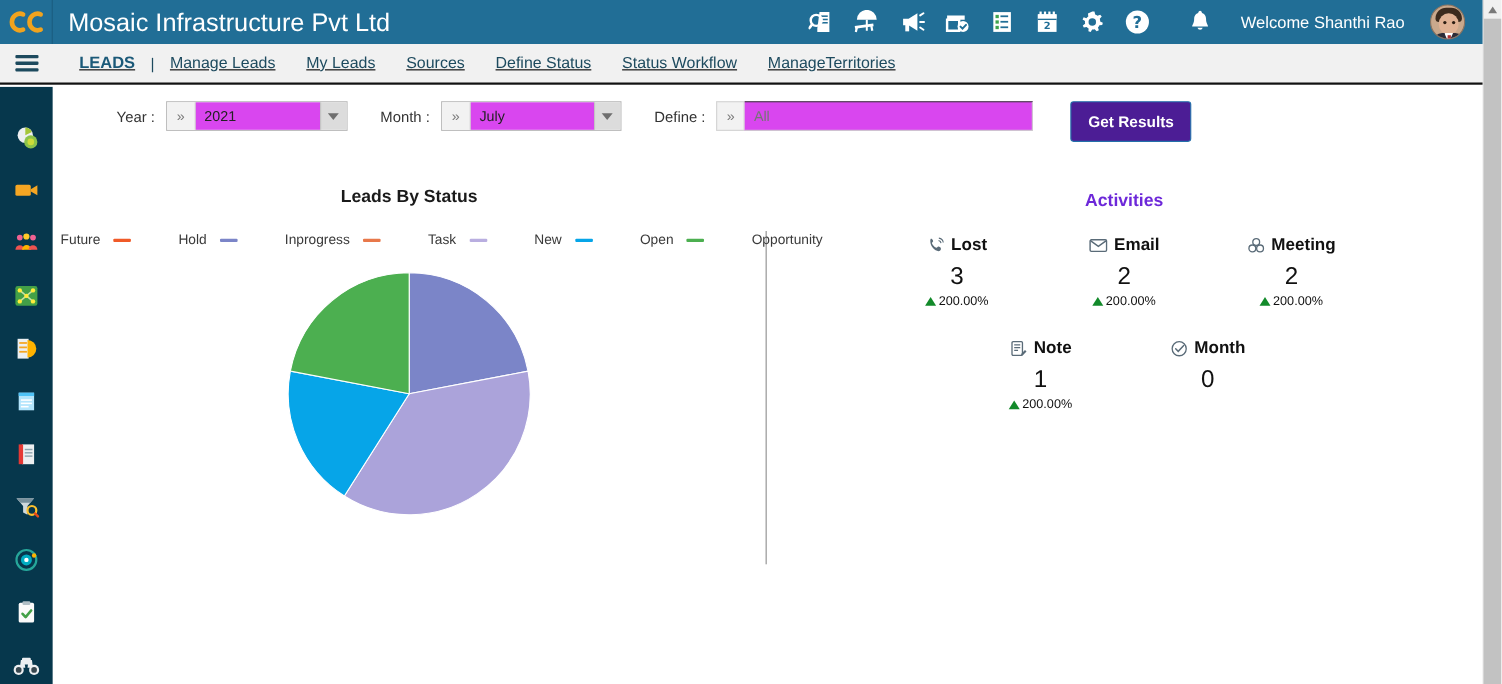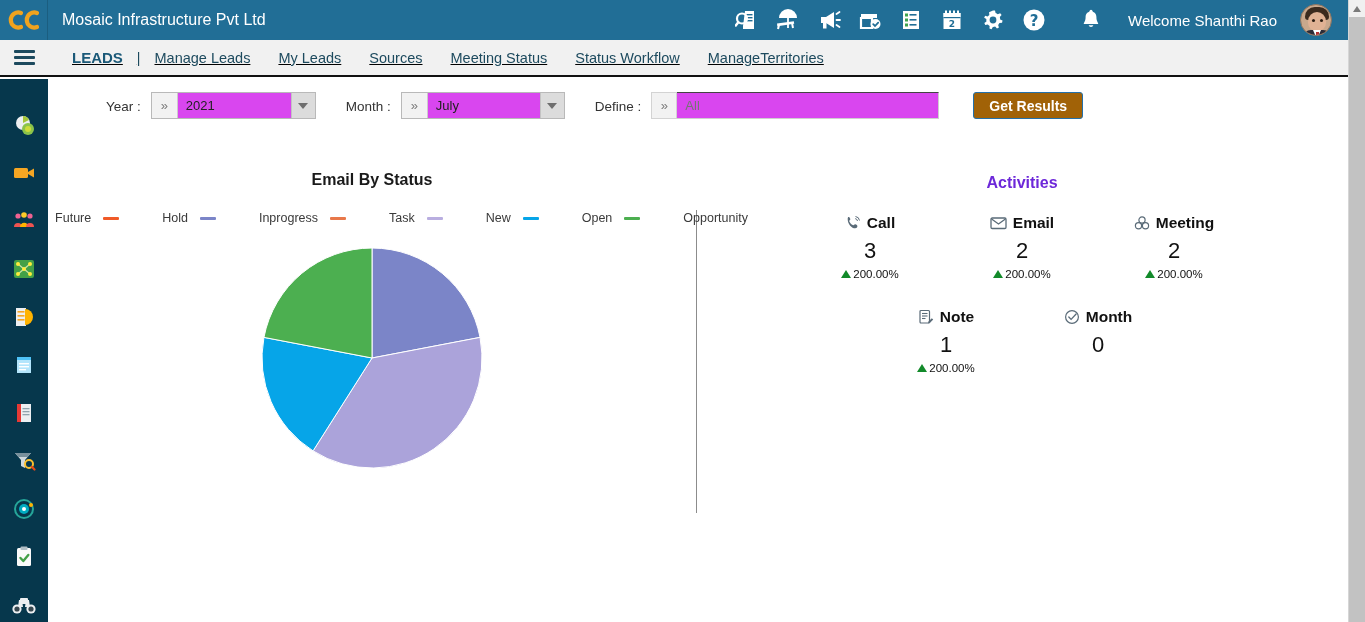--- a/index.html
+++ b/index.html
@@ -23,21 +23,21 @@
     width: 1348px; height: 40px;
     background: #216e96;
     display: flex; align-items: center;
   }
   .logo-box {
     width: 48px; height: 40px;
     display: flex; align-items: center; justify-content: center;
     border-right: 1px solid #1b5e80;
   }
   .app-title {
-    color: #ffffff; font-size: 16px;
+    color: #ffffff; font-size: 23px;
     margin-left: 14px; white-space: nowrap;
   }
   .top-icons {
     margin-left: auto;
     display: flex; align-items: center;
     gap: 13px;
     padding-right: 6px;
   }
   .ticon {
     width: 28px; height: 28px;
@@ -128,23 +128,23 @@
   }
   .combo .drop-btn {
     width: 24px; background: #dcdcdc; border-left:1px solid #c3c3c3;
     display:flex; align-items:center; justify-content:center; cursor:pointer;
   }
   .tri-down {
     width:0;height:0;border-left:5px solid transparent;border-right:5px solid transparent;
     border-top:6px solid #6e6e6e;
   }
   .btn-primary {
-    background:#a16207; color:#fff; border:1px solid #2470aa;
+    background:#4c1d95; color:#fff; border:1px solid #2470aa;
     font-size:14px; font-weight:bold; padding: 7px 15px; border-radius:3px;
-    cursor:pointer; height:27px; line-height:13px;
+    cursor:pointer; height:37px; line-height:13px;
   }
 
   
   .panels { position:relative; height: 470px; }
   .panel-left { position:absolute; left:0; top:0; width:648px; height:470px; }
   .panel-right { position:absolute; left:648px; top:0; width:652px; height:470px; }
   .divider {
     position:absolute; left:648px; top:81px; width:1px; height:303px;
     background:#8c8c8c;
   }
@@ -322,21 +322,21 @@
       <span></span>
         <span></span>
         <span></span>
     </div>
     <div class="menu-items">
       <a class="active">LEADS</a>
       <span class="menu-sep">|</span>
       <a>Manage Leads</a>
       <a>My Leads</a>
       <a>Sources</a>
-      <a>Meeting Status</a>
+      <a>Define Status</a>
       <a>Status Workflow</a>
       <a>ManageTerritories</a>
     </div>
   </div>
 
   <div class="sidebar">
     <div class="sb-item">
       <svg width="24" height="24" viewBox="0 0 24 24">
         <circle cx="11" cy="10" r="7" fill="#eceff1"></circle>
         <path d="M11 10 L11 3 A7 7 0 0 1 17 7 Z" fill="#a4c639"></path>
@@ -460,21 +460,21 @@
         <div class="chev-btn" style="border:1px solid #d3d3d3">»</div>
         <input class="cval" style="border-right: 1px solid rgb(207, 207, 207); border-bottom: 1px solid rgb(207, 207, 207); border-image: initial; border-top: 1px solid rgb(68, 68, 68); border-left: none; font-family: &quot;Liberation Sans&quot;, sans-serif; outline: none;" placeholder="All">
       </div>
       <button class="btn-primary" style="margin-left:34px">Get Results</button>
     </div>
 
     <div class="panels">
       <div class="divider"></div>
 
       <div class="panel-left">
-        <div class="chart-title">Email By Status</div>
+        <div class="chart-title">Leads By Status</div>
 
         <div class="legend">
           <div class="leg-item">
             <span class="leg-swatch" style="background:#5d6ab0"></span>
             <span class="leg-label">Future</span>
           </div>
           <div class="leg-item">
             <span class="leg-swatch" style="background:#f05a28"></span>
             <span class="leg-label">Hold</span>
           </div>
@@ -518,21 +518,21 @@
         <div class="act-grid">
           <div class="act-row" style="margin-top:22px">
 
             <div class="act-cell">
               <div class="act-head">
                 <svg width="16" height="16" viewBox="0 0 16 16">
                   <path d="M3.2 2 c1 0 1.4 0.4 1.9 1.5 c0.4 0.9 0.2 1.3 -0.4 1.8 c-0.5 0.4 -0.6 0.7 -0.2 1.5 c0.7 1.4 1.9 2.6 3.2 3.2 c0.7 0.4 1 0.3 1.4 -0.2 c0.5 -0.6 0.9 -0.8 1.8 -0.4 c1.1 0.5 1.5 0.9 1.5 1.9 c0 1 -1 2 -2.2 2 C6.8 13.3 2.7 9.2 2.7 4.2 C2.7 3 3 2 3.2 2 z" fill="#5a6b78"></path>
                   <path d="M10.5 1.5 a4.6 4.6 0 0 1 4 4" stroke="#5a6b78" stroke-width="1" fill="none"></path>
                   <path d="M10.2 3.6 a2.8 2.8 0 0 1 2.3 2.4" stroke="#5a6b78" stroke-width="1" fill="none"></path>
                 </svg>
-                <span>Call</span>
+                <span>Lost</span>
               </div>
               <div class="act-val">3</div>
               <div class="act-pct">
                 <i class="up-tri"></i>
                 <span>200.00%</span>
               </div>
             </div>
 
             <div class="act-cell">
               <div class="act-head">

